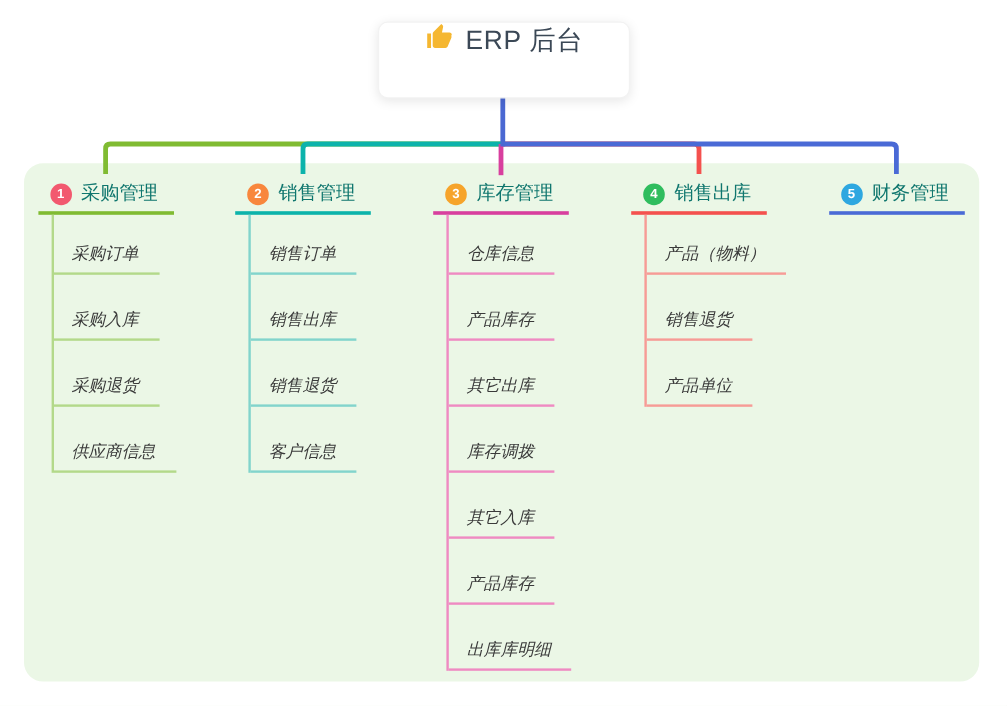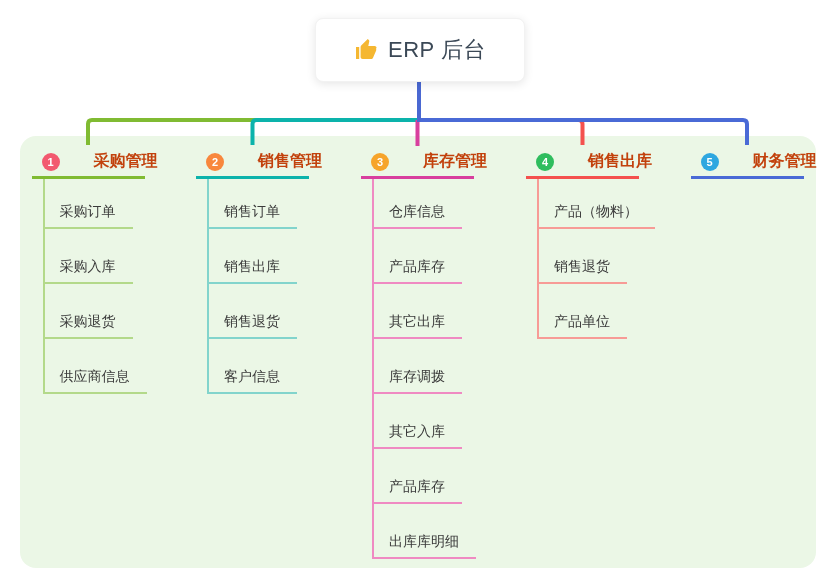--- a/index.html
+++ b/index.html
@@ -7,32 +7,32 @@
   #canvas{position:relative;width:839px;height:588px;background:#ffffff;overflow:hidden;}
 
   .panel{position:absolute;left:20px;top:136px;width:796px;height:432px;
          border-radius:16px;z-index:0;}
 
   #connectors{position:absolute;left:0;top:0;z-index:1;}
 
   .root-card{position:absolute;left:315px;top:18px;width:208px;height:62px;
     background:#ffffff;border:1px solid #f2f2f2;border-radius:8px;
     box-shadow:0 2px 10px rgba(0,0,0,0.10);
-    display:flex;align-items:center;justify-content:center;gap:10px;z-index:2;cursor:pointer;}
+    display:flex;justify-content:center;gap:10px;z-index:2;cursor:pointer;}
   .root-title{font-size:22px;color:#3b4856;font-weight:500;letter-spacing:0.5px;}
   .thumb-icon{width:24px;height:24px;}
 
   #branches{position:absolute;left:0;top:0;z-index:2;}
   .branch{position:absolute;top:147px;}
   .branch-head{width:113px;height:32px;box-sizing:border-box;display:flex;align-items:center;
     padding-left:10px;border-bottom:3px solid var(--c);cursor:pointer;}
   .badge{width:18px;height:18px;border-radius:50%;display:flex;align-items:center;justify-content:center;
     color:#fff;font-size:11px;font-weight:bold;margin-right:8px;flex:0 0 auto;}
-  .branch-title{font-size:16px;color:#c2410c;font-weight:700;white-space:nowrap;margin-left:26px;}
-  .children{margin-left:11px;border-left:2px solid var(--cl);width:max-content;}
+  .branch-title{font-size:16px;color:#0f766e;font-weight:400;white-space:nowrap;}
+  .children{margin-left:11px;border-left:2px solid var(--cl);width:max-content;font-style:italic;}
   .child{height:55px;box-sizing:border-box;display:flex;align-items:flex-end;
     padding:0 17px 6px 15px;border-bottom:2px solid var(--cl);
     width:max-content;min-width:82px;cursor:pointer;}
   .child:first-child{height:50px;}
   .child-label{font-size:14px;color:#3a3a3a;white-space:nowrap;}
 </style>
 </head>
 <body>
 
 <div id="canvas">

